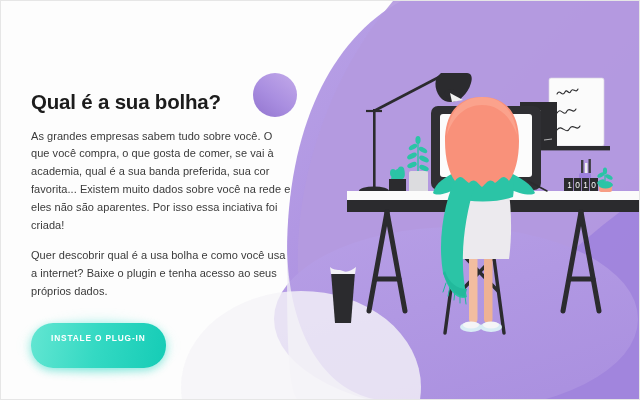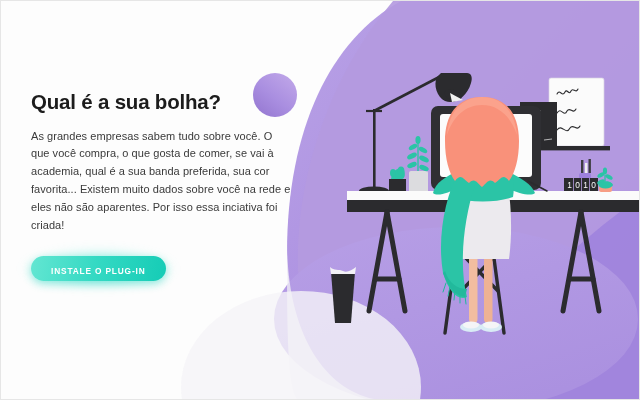--- a/index.html
+++ b/index.html
@@ -72,21 +72,21 @@
     border-radius: 40px;
     background: radial-gradient(ellipse at center, rgba(45,226,205,0.55) 0%, rgba(45,226,205,0.22) 45%, rgba(45,226,205,0) 72%);
     filter: blur(5px);
     pointer-events: none;
   }
   #install-plugin-button {
     position: relative;
     border: none;
     outline: none;
     cursor: pointer;
-    padding: 10px 20px 5px 20px;
+    padding: 10px 20px 25px 20px;
     border-radius: 22px;
     background: linear-gradient(100deg, #63e6d2 0%, #34d9c3 48%, #15ccb6 100%);
     color: #ffffff;
     font-family: "Liberation Sans", sans-serif;
     font-size: 8.3px;
     font-weight: bold;
     letter-spacing: 0.85px;
     white-space: nowrap;
     box-shadow: 0 3px 9px rgba(26,210,188,0.45);
   }
@@ -320,20 +320,21 @@
   </div>
 
   <div id="purple-sphere"></div>
 
   <div id="content">
 
     <h1 id="page-title">Qual é a sua bolha?</h1>
 
     <p class="body-text">As grandes empresas sabem tudo sobre você. O que você compra, o que gosta de comer, se vai à academia, qual é a sua banda preferida, sua cor favorita... Existem muito dados sobre você na rede e eles não são aparentes. Por isso essa inciativa foi criada!</p>
 
+    <p class="body-text" id="paragraph-secondary">Quer descobrir qual é a usa bolha e como você usa a internet? Baixe o plugin e tenha acesso ao seus próprios dados.</p>
 
     <div id="cta-wrap">
       <div id="cta-glow"></div>
       <button id="install-plugin-button">INSTALE O PLUG-IN</button>
     </div>
 
   </div>
 
 </div>
 

